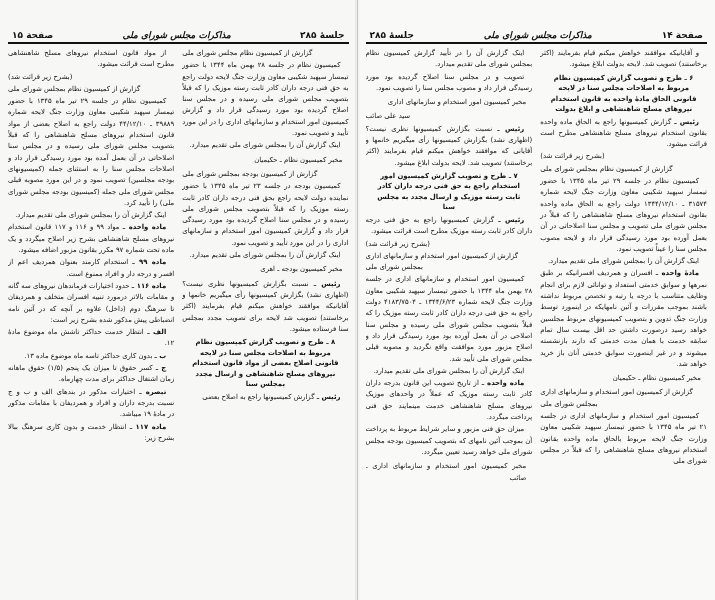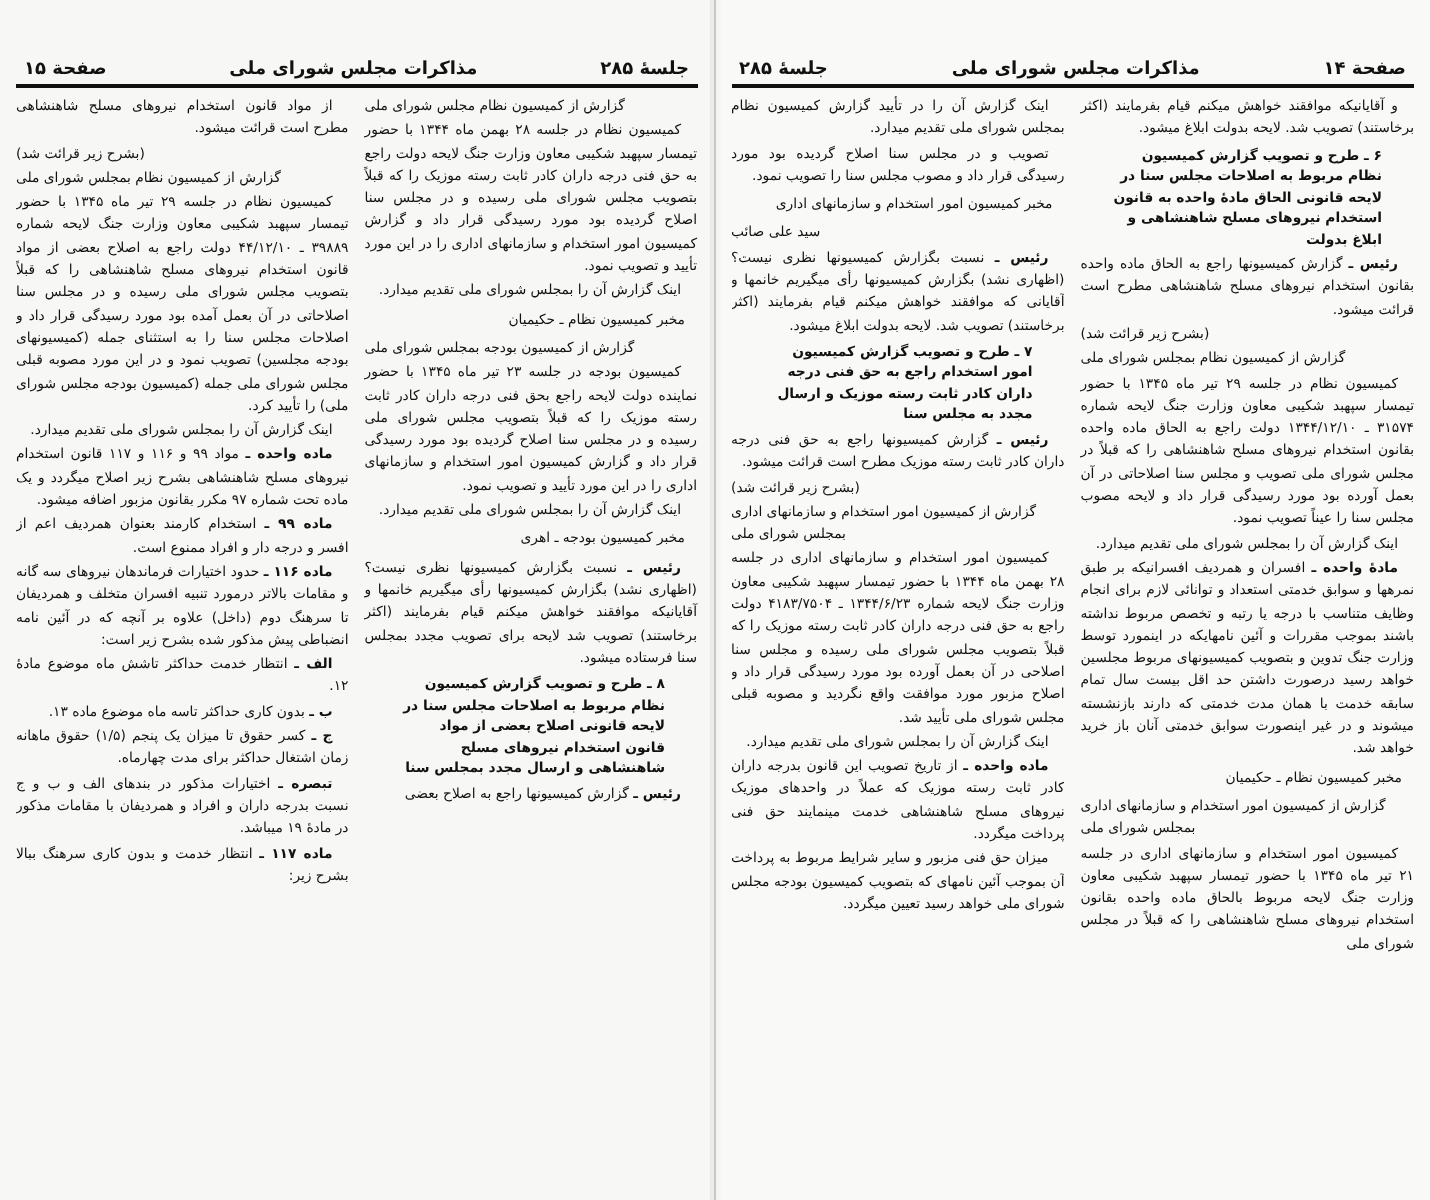--- a/index.html
+++ b/index.html
@@ -12,26 +12,26 @@
   }
   .page.left { border-right: 1px solid #cfcfcb; }
   .page.right { background: #f9f9f7; }
   .gutter-shadow { position:absolute; top:0; bottom:0; left:355px; width:6px;
     background: linear-gradient(90deg, rgba(0,0,0,0.06), rgba(0,0,0,0)); }
   .header {
     direction: rtl; display: flex; justify-content: space-between; align-items: flex-end;
     font-size: 9px; font-weight: bold; padding: 0 4px 2px 4px;
     border-bottom: 2px solid #111; margin-bottom: 4px; height: 14px;
   }
-  .header .h-title { font-weight: bold; }
+  .header .h-title { font-weight: bold; font-style: italic; }
   .cols { direction: rtl; display: flex; gap: 8px; height: 545px; }
   .col { flex: 1; font-size: 6.9px; line-height: 11.3px; text-align: justify; overflow: hidden; }
   .col p { margin-bottom: 1px; text-indent: 8px; }
   .col .center { text-align: left; text-indent: 0; }
-  .col .bold-title { font-weight: bold; text-align: right; text-indent: 0; line-height: 10.5px; margin: 2px 16px; }
+  .col .bold-title { font-weight: bold; text-align: center; text-indent: 0; line-height: 10.5px; margin: 2px 5px; }
   .col .lead { font-weight: bold; }
   .col .sig { text-indent: 0; padding-right: 6px; margin: 3px 0; }
 </style>
 </head>
 <body>
 
 <div class="spread">
 
   <div class="page left">
     <div class="header">
@@ -98,17 +98,18 @@
           <p class="center"><span>سید علی صائب</span></p>
           <p><span class="lead">رئیس ـ</span> <span>نسبت بگزارش کمیسیونها نظری نیست؟ (اظهاری نشد) بگزارش کمیسیونها رأی میگیریم خانمها و آقایانی که موافقند خواهش میکنم قیام بفرمایند (اکثر برخاستند) تصویب شد. لایحه بدولت ابلاغ میشود.</span></p>
           <p class="bold-title"><span>۷ ـ طرح و تصویب گزارش کمیسیون امور استخدام راجع به حق فنی درجه داران کادر ثابت رسته موزیک و ارسال مجدد به مجلس سنا</span></p>
           <p><span class="lead">رئیس ـ</span> <span>گزارش کمیسیونها راجع به حق فنی درجه داران کادر ثابت رسته موزیک مطرح است قرائت میشود.</span></p>
           <p class="center"><span>(بشرح زیر قرائت شد)</span></p>
           <p class="center"><span>گزارش از کمیسیون امور استخدام و سازمانهای اداری بمجلس شورای ملی</span></p>
           <p><span>کمیسیون امور استخدام و سازمانهای اداری در جلسه ۲۸ بهمن ماه ۱۳۴۴ با حضور تیمسار سپهبد شکیبی معاون وزارت جنگ لایحه شماره ۱۳۴۴/۶/۲۳ ـ ۴۱۸۳/۷۵۰۴ دولت راجع به حق فنی درجه داران کادر ثابت رسته موزیک را که قبلاً بتصویب مجلس شورای ملی رسیده و مجلس سنا اصلاحی در آن بعمل آورده بود مورد رسیدگی قرار داد و اصلاح مزبور مورد موافقت واقع نگردید و مصوبه قبلی مجلس شورای ملی تأیید شد.</span></p>
           <p><span>اینک گزارش آن را بمجلس شورای ملی تقدیم میدارد.</span></p>
           <p><span class="lead">ماده واحده ـ</span> <span>از تاریخ تصویب این قانون بدرجه داران کادر ثابت رسته موزیک که عملاً در واحدهای موزیک نیروهای مسلح شاهنشاهی خدمت مینمایند حق فنی پرداخت میگردد.</span></p>
           <p><span>میزان حق فنی مزبور و سایر شرایط مربوط به پرداخت آن بموجب آئین نامهای که بتصویب کمیسیون بودجه مجلس شورای ملی خواهد رسید تعیین میگردد.</span></p>
+          <p class="sig"><span>مخبر کمیسیون امور استخدام و سازمانهای اداری ـ صائب</span></p>
         </div>
     </div>
   </div>
   <div class="gutter-shadow"></div>
 </div>
 
 </body></html>

